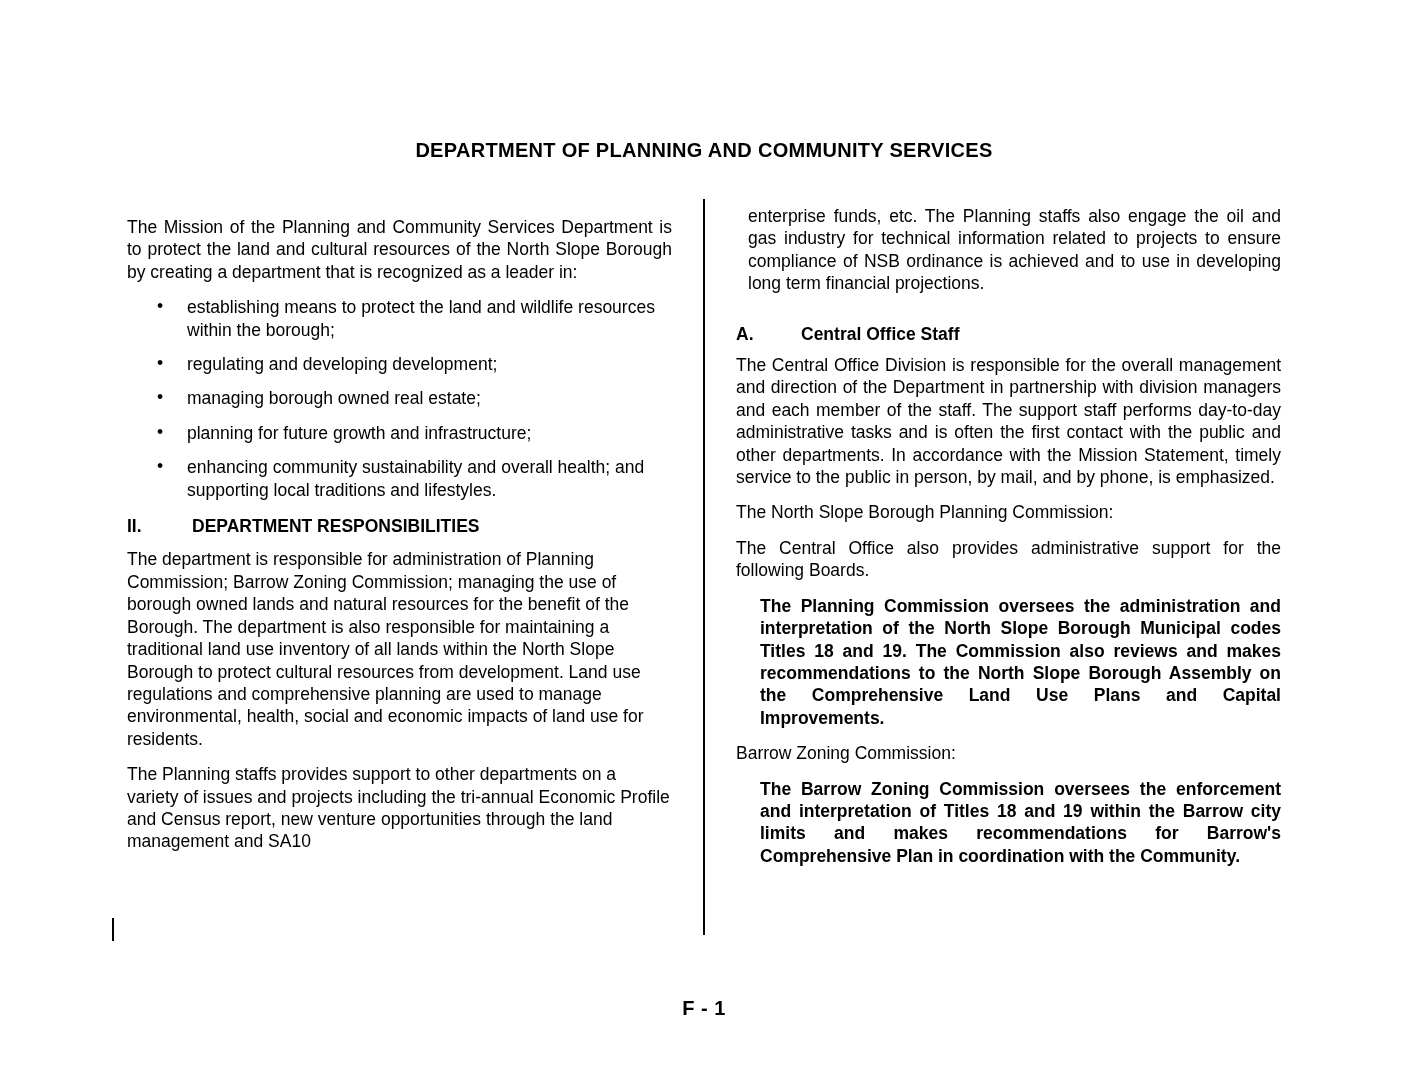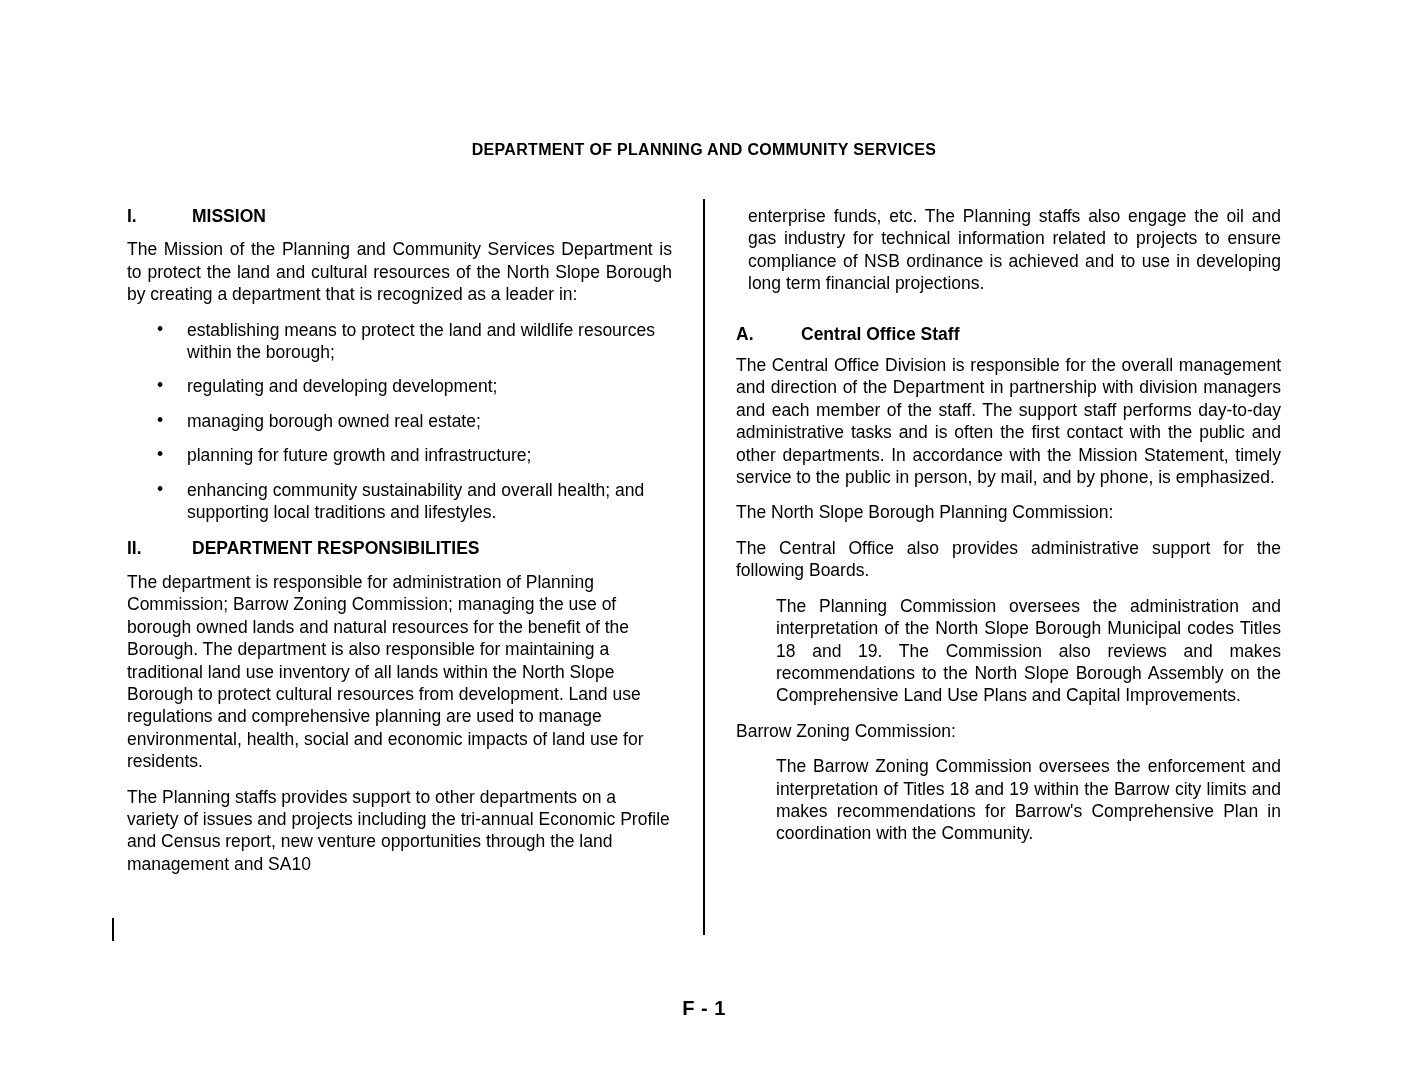--- a/index.html
+++ b/index.html
@@ -18,21 +18,21 @@
     line-height: 22.4px;
     overflow: hidden;
   }
   .doc-title {
     position: absolute;
     top: 139px;
     left: 0;
     width: 100%;
     text-align: center;
     font-weight: bold;
-    font-size: 16px;
+    font-size: 20px;
     letter-spacing: 0.3px;
   }
   .column {
     position: absolute;
     top: 205px;
     width: 545px;
   }
   .column-left  { left: 127px; }
   .column-right { left: 736px; }
   .column-divider {
@@ -53,21 +53,22 @@
   }
   .para {
     margin: 13px 0 0 0;
   }
   .para.first { margin-top: 11px; }
   .justify {
     text-align: justify;
     text-justify: inter-word;
   }
   .indented {
-    margin-left: 40px;
+    margin-left: 24px;
+    font-weight: bold;
   }
   .section-gap { margin-top: 14px; }
   .bullet-list {
     list-style: none;
     margin: 13px 0 0 0;
     padding: 0;
   }
   .bullet-list li {
     position: relative;
     padding-left: 60px;
@@ -102,23 +103,20 @@
 <body>
 
 <div class="page">
 
   <div class="doc-title">DEPARTMENT OF PLANNING AND COMMUNITY SERVICES</div>
 
   <div class="column-divider"></div>
 
   <div class="column column-left">
 
-    <p class="heading-row">
-      <span class="hnum">I.</span><span>MISSION</span>
-    </p>
 
     <p class="para first justify">The Mission of the Planning and Community Services Department is to protect the land and cultural resources of the North Slope Borough by creating a department that is recognized as a leader in:</p>
 
     <ul class="bullet-list">
       <li>
         <span class="bullet-dot">•</span>
         <span>establishing means to protect the land and wildlife resources within the borough;</span>
       </li>
       <li>
         <span class="bullet-dot">•</span>

